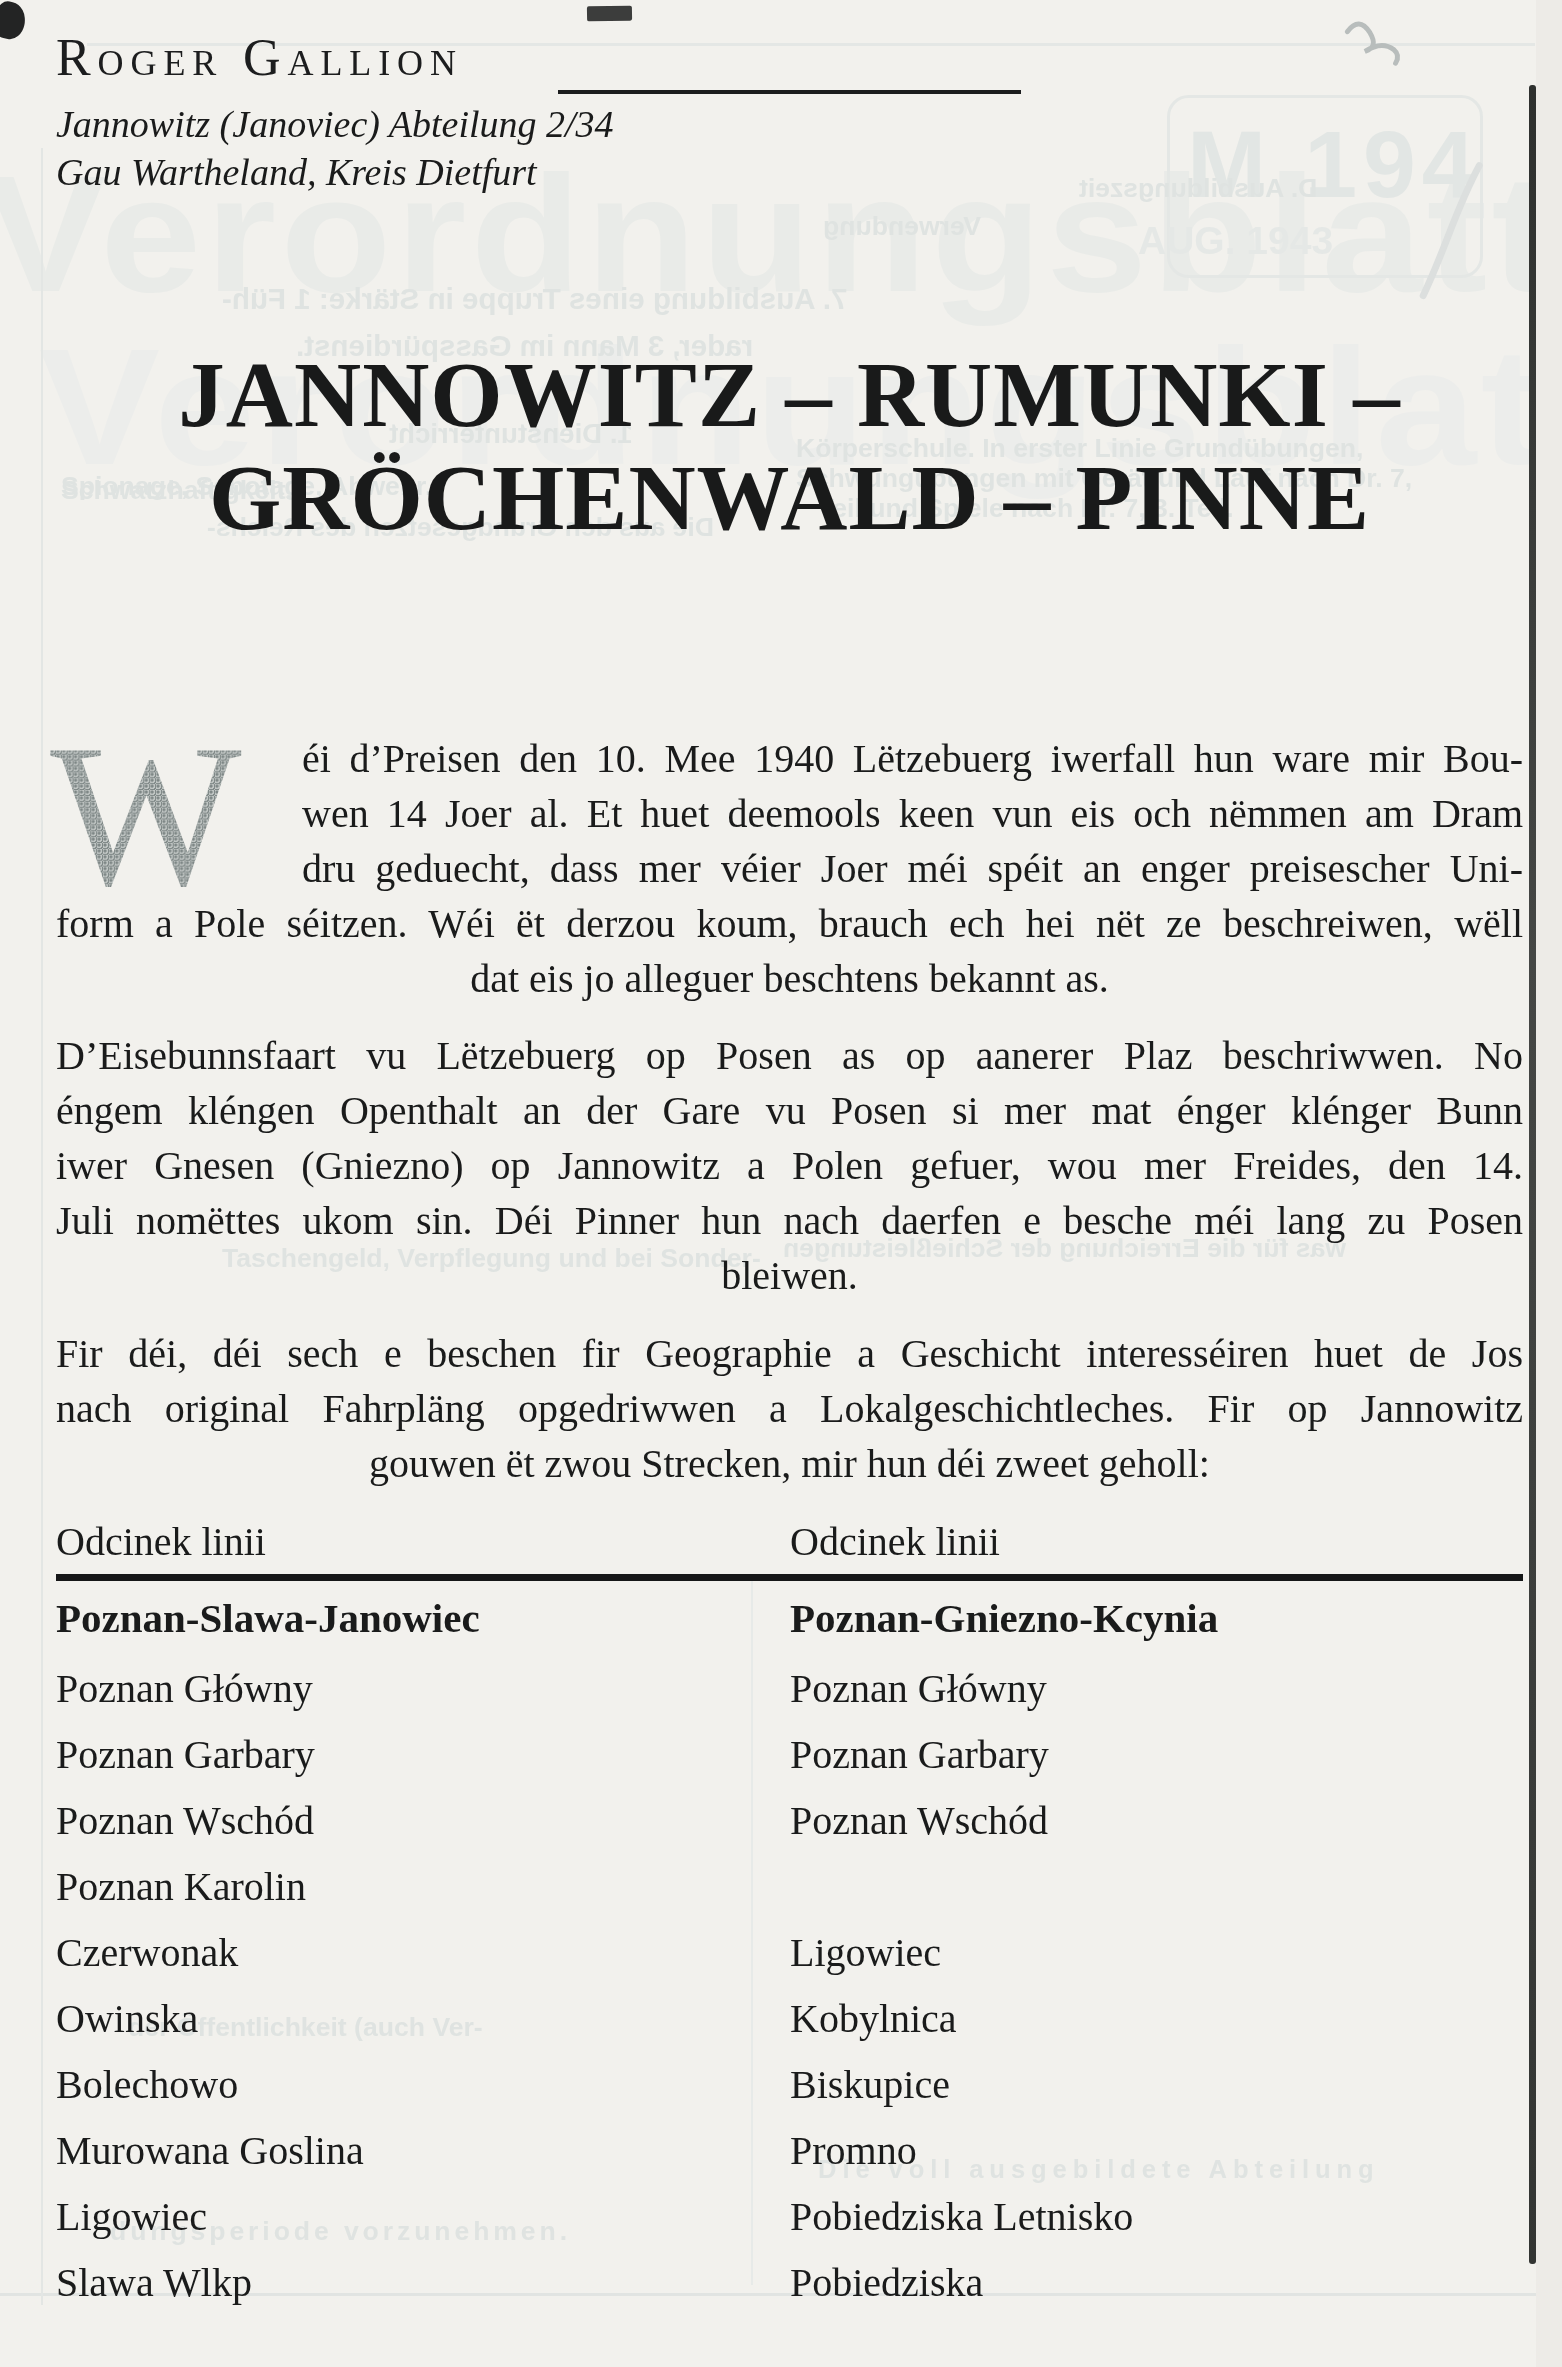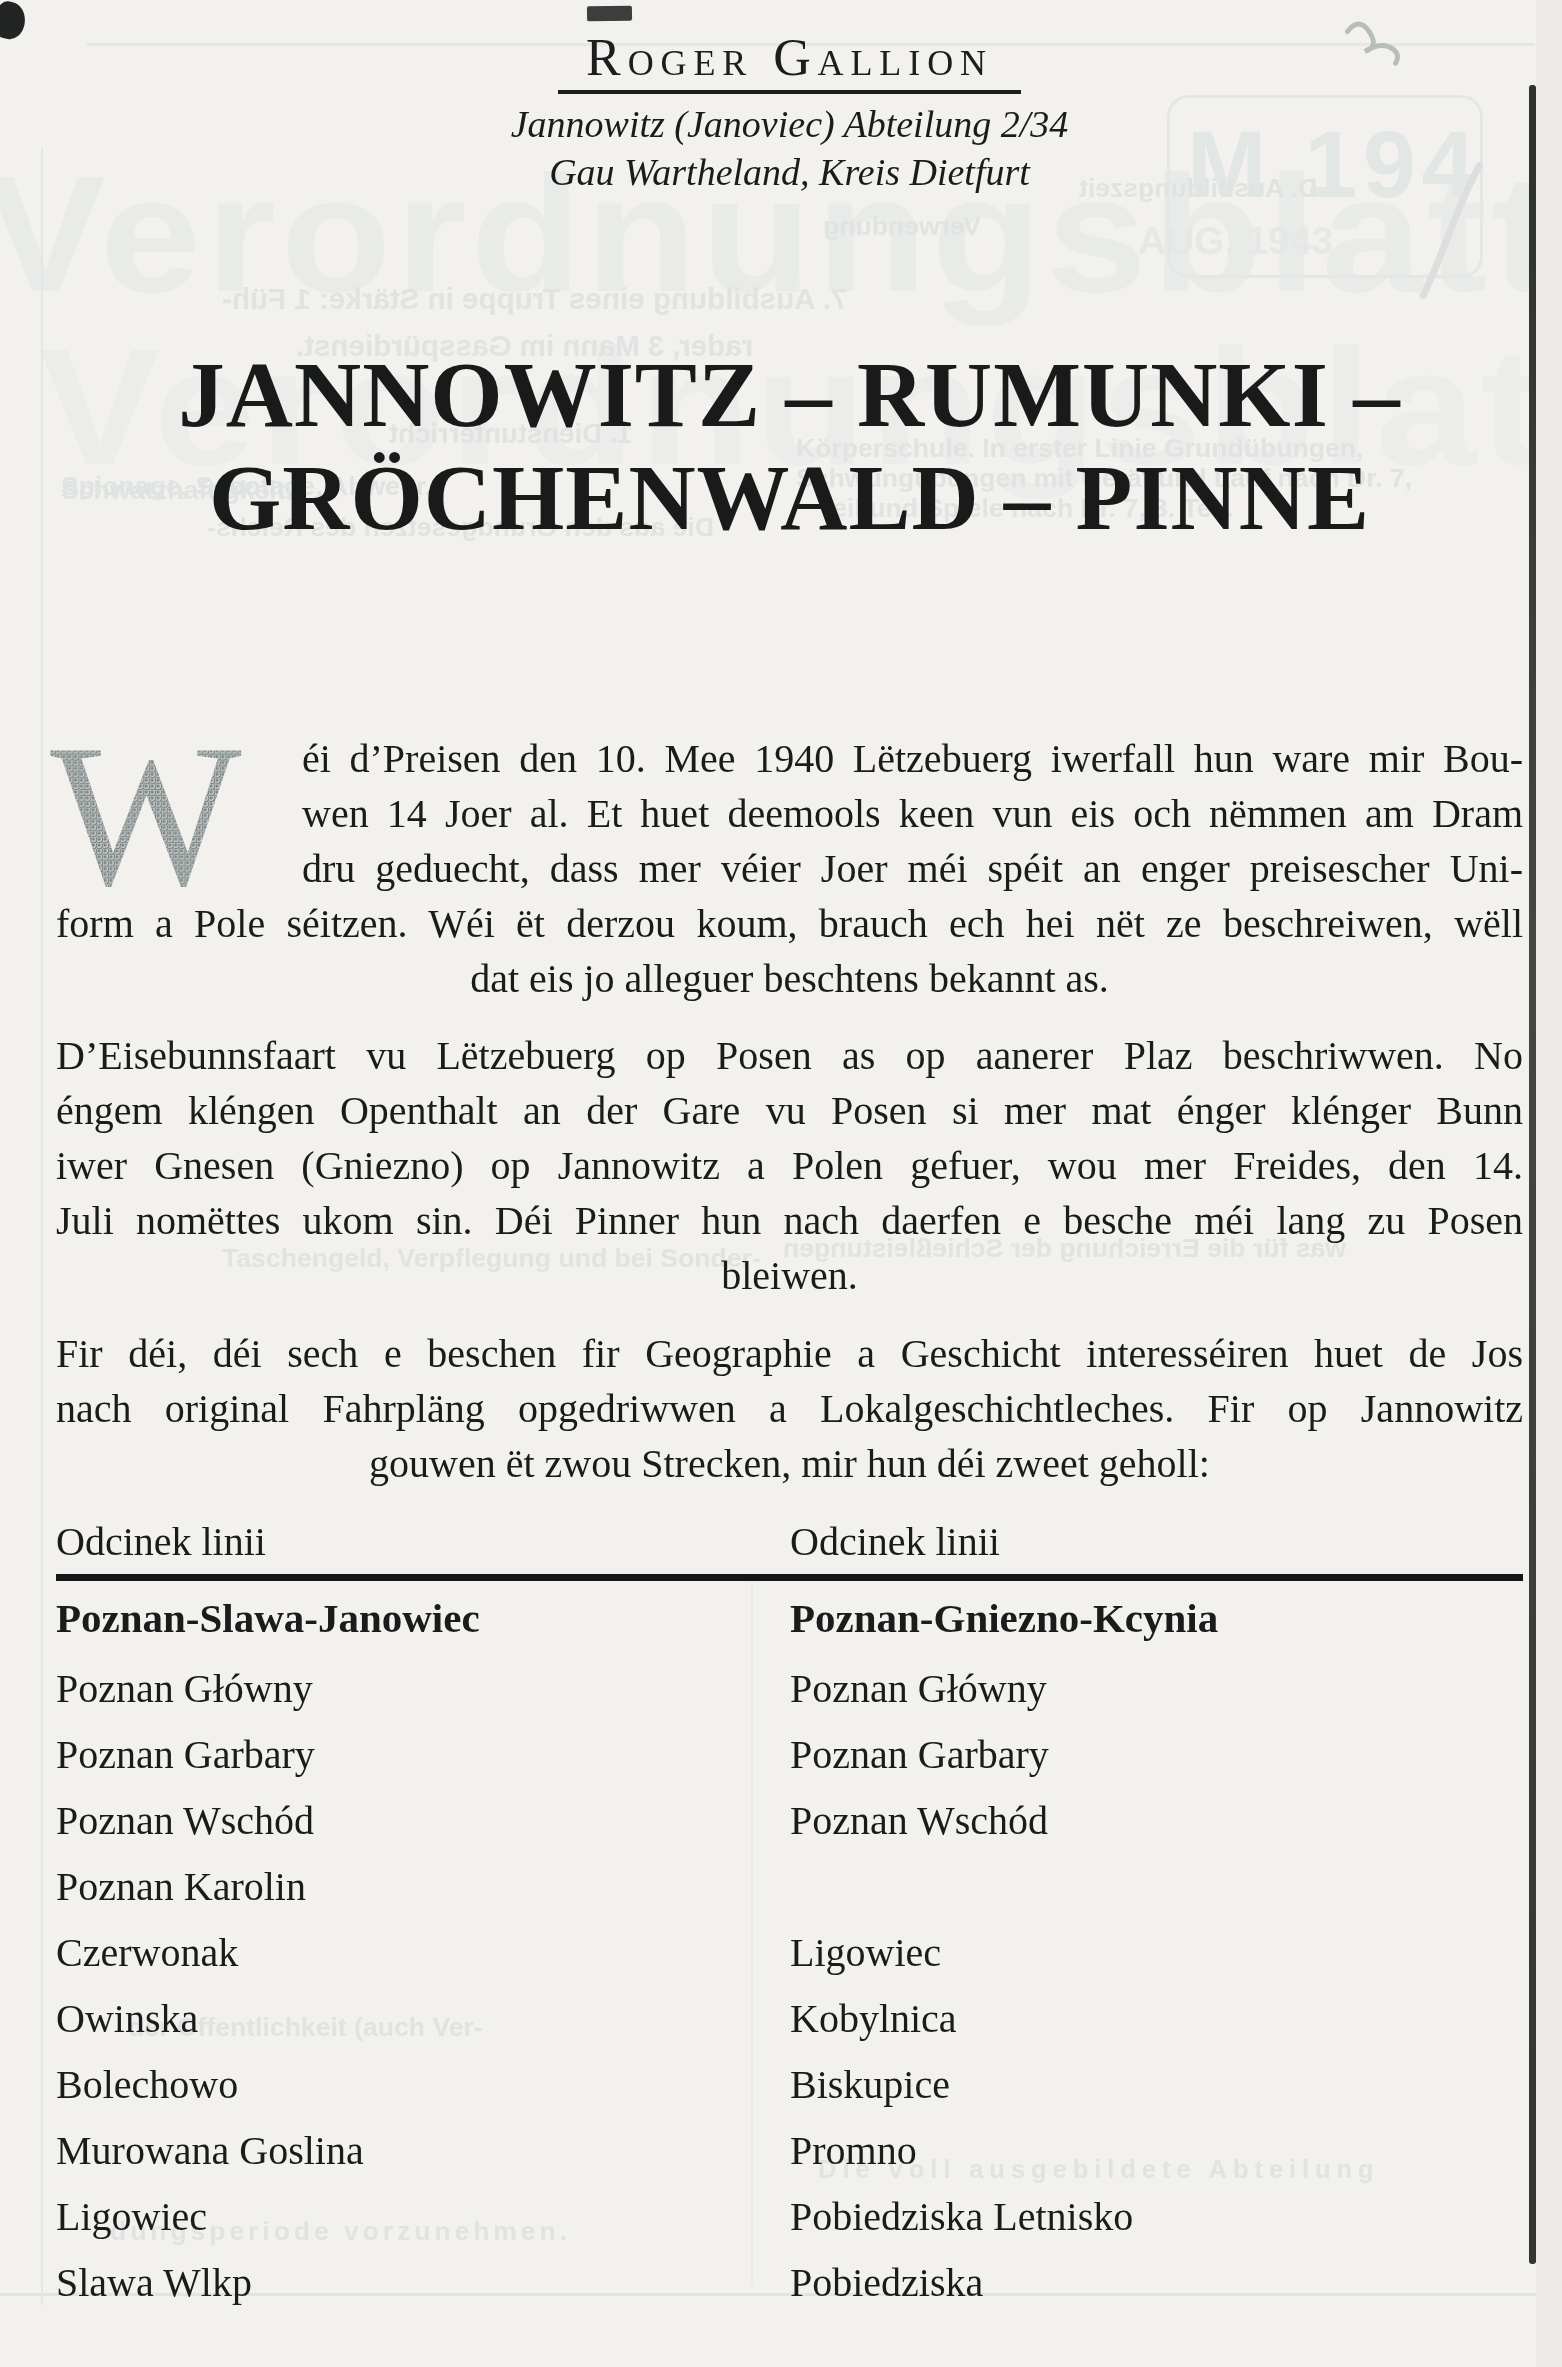--- a/index.html
+++ b/index.html
@@ -27,21 +27,21 @@
   .artifact{position:absolute;z-index:4;}
   .corner-blob{left:-4.9px;top:2px;width:29.6px;height:37px;background:#232424;
                border-radius:40% 60% 50% 45%;transform:rotate(12deg);}
   .top-bar{left:587px;top:5.9px;width:45px;height:14.8px;background:#3c3d3c;
            border-radius:2px;transform:rotate(-1deg);}
   .binding-line{left:1529px;top:85px;width:6.9px;height:2179px;border-radius:3px;
                 background:linear-gradient(180deg,#2e302e 0%,#454745 40%,#333533 100%);}
   .edge-paper{left:1536px;top:0;width:26.6px;height:2367px;background:#edebe7;z-index:3;}
   
   .inner{position:absolute;left:56px;top:0;width:1467px;z-index:2;}
-  .author-block{position:absolute;top:27.6px;left:0;right:0;text-align:center;}
+  .author-block{position:absolute;top:27.6px;left:0;right:0;}
   .author{font-variant:small-caps;font-size:52px;line-height:59px;letter-spacing:6.9px;color:#1c1d1e;}
   .author-rule{width:463px;height:3.9px;background:#1c1d1e;margin:3.9px auto 5.9px auto;}
   .subtitle{font-style:italic;font-size:38px;line-height:48px;color:#1a1b1b;}
   .title-block{position:absolute;top:343px;left:0;right:0;text-align:center;
                font-weight:bold;font-size:93px;line-height:103px;letter-spacing:1px;color:#191a1a;}
   .body-block{position:absolute;top:731px;left:0;width:100%;font-size:40px;line-height:55px;}
   .line{height:55px;overflow:visible;}
   .j{text-align:justify;text-align-last:justify;}
   .l{text-align:center;}
   .indent{padding-left:246px;}

